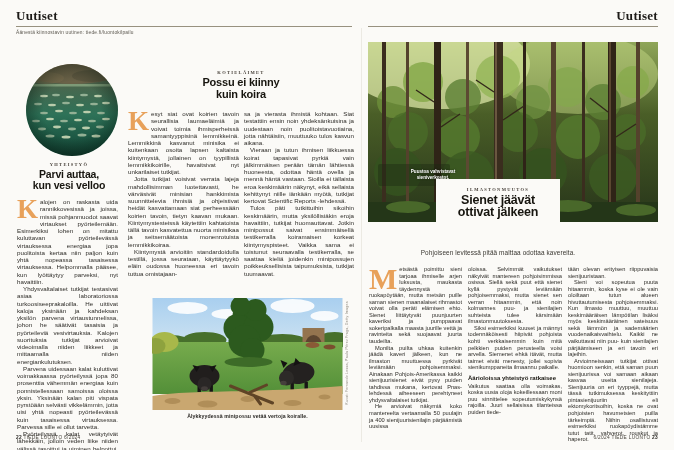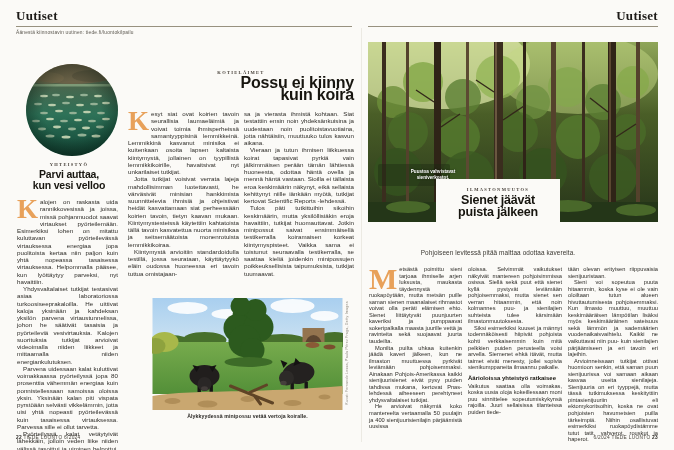--- a/index.html
+++ b/index.html
@@ -9,21 +9,21 @@
   
   .mast{font-family:"Liberation Serif",serif;font-weight:700;font-size:13px;letter-spacing:.3px;color:#1d1b18;}
   .rule{height:1px;background:#97917f;}
   .subtl{font-size:4.8px;color:#5a564e;letter-spacing:.2px;}
   .gutter{left:361px;top:28px;width:1px;height:414px;background:#eceae3;}
   
   .k{font-family:"Liberation Serif",serif;font-weight:700;font-size:4.5px;letter-spacing:1.3px;
      text-transform:uppercase;color:#48413a;text-align:center;}
   .hl{font-weight:700;color:#17150f;text-align:center;letter-spacing:-.2px;}
   .hl-fish{font-size:10.5px;line-height:11px;}
-  .hl-pig{font-size:16px;line-height:11.5px;text-align:right;}
+  .hl-pig{font-size:11px;line-height:11.5px;}
   .hl-fungi{font-size:12.5px;line-height:12px;}
   
   .body{font-size:6.2px;line-height:7.25px;text-align:justify;color:#2e2c28;}
   .body p{margin:0;}
   .body p + p{text-indent:6px;}
   .body-r{font-size:5.7px;line-height:6.55px;}
   .dropcap{float:left;font-family:"Liberation Serif",serif;font-weight:700;color:#e8a15a;
            font-size:27px;line-height:23px;padding-right:2px;}
   .dropcap-m{font-size:30px;line-height:26px;}
   .subhead{font-weight:700;font-size:6px;line-height:7px;color:#17150f;margin:4px 0 1px 0 !important;
@@ -283,21 +283,21 @@
   </div>
   <div class="abs overlay-cap" style="left:388px;top:169px;width:90px;">
     <span>Puustoa vahvistavat</span><br>
     <span>sieniverkostot.</span>
   </div>
 
   <div class="abs hl-box" style="left:436px;top:179px;width:124px;height:52px;">
     <div class="k" style="margin-top:3px;">ILMASTONMUUTOS</div>
     <div class="hl hl-fungi" style="margin-top:2px;">
       <span>Sienet jäävät</span><br>
-      <span>puista jälkeen</span>
+      <span>ottivat jälkeen</span>
     </div>
   </div>
   <div class="abs standfirst" style="left:407px;top:249px;width:182px;">Pohjoiseen levitessä pitää malttaa odottaa kavereita.</div>
 
   <div class="abs body body-r" style="left:369px;top:266px;width:93px;height:168px;">
     <p><span class="dropcap dropcap-m">M</span><span>etsästä poimittu sieni tarjoaa ihmiselle arjen luksusta, maukasta täydennystä ruokapöytään, mutta metsän puille saman sienen maanalaiset rihmastot voivat olla peräti elämisen ehto. Sienet liittäytyvät puunjuurten kaveriksi ja pumppaavat sokeripalkalla maasta juurille vettä ja ravinteita sekä suojaavat juurta taudeilta.</span></p>
     <p>Monilta puilta uhkaa kuitenkin jäädä kaveri jälkeen, kun ne ilmaston muuttuessa pyrkivät leviämään pohjoisemmaksi. Ainakaan Pohjois-Amerikassa kaikki sienijuurisienet eivät pysy puiden tahdissa mukana, kertovat Pnas-lehdessä aiheeseen perehtyneet yhdysvaltalaiset tutkijat.</p>
     <p>He arvioivat näkymiä koko mantereelta vertaamalla 50 puulajin ja 400 sienijuurisienilajin pärjäämistä uusissa</p>
   </div>
   <div class="abs body body-r" style="left:468px;top:266px;width:94px;height:168px;">

